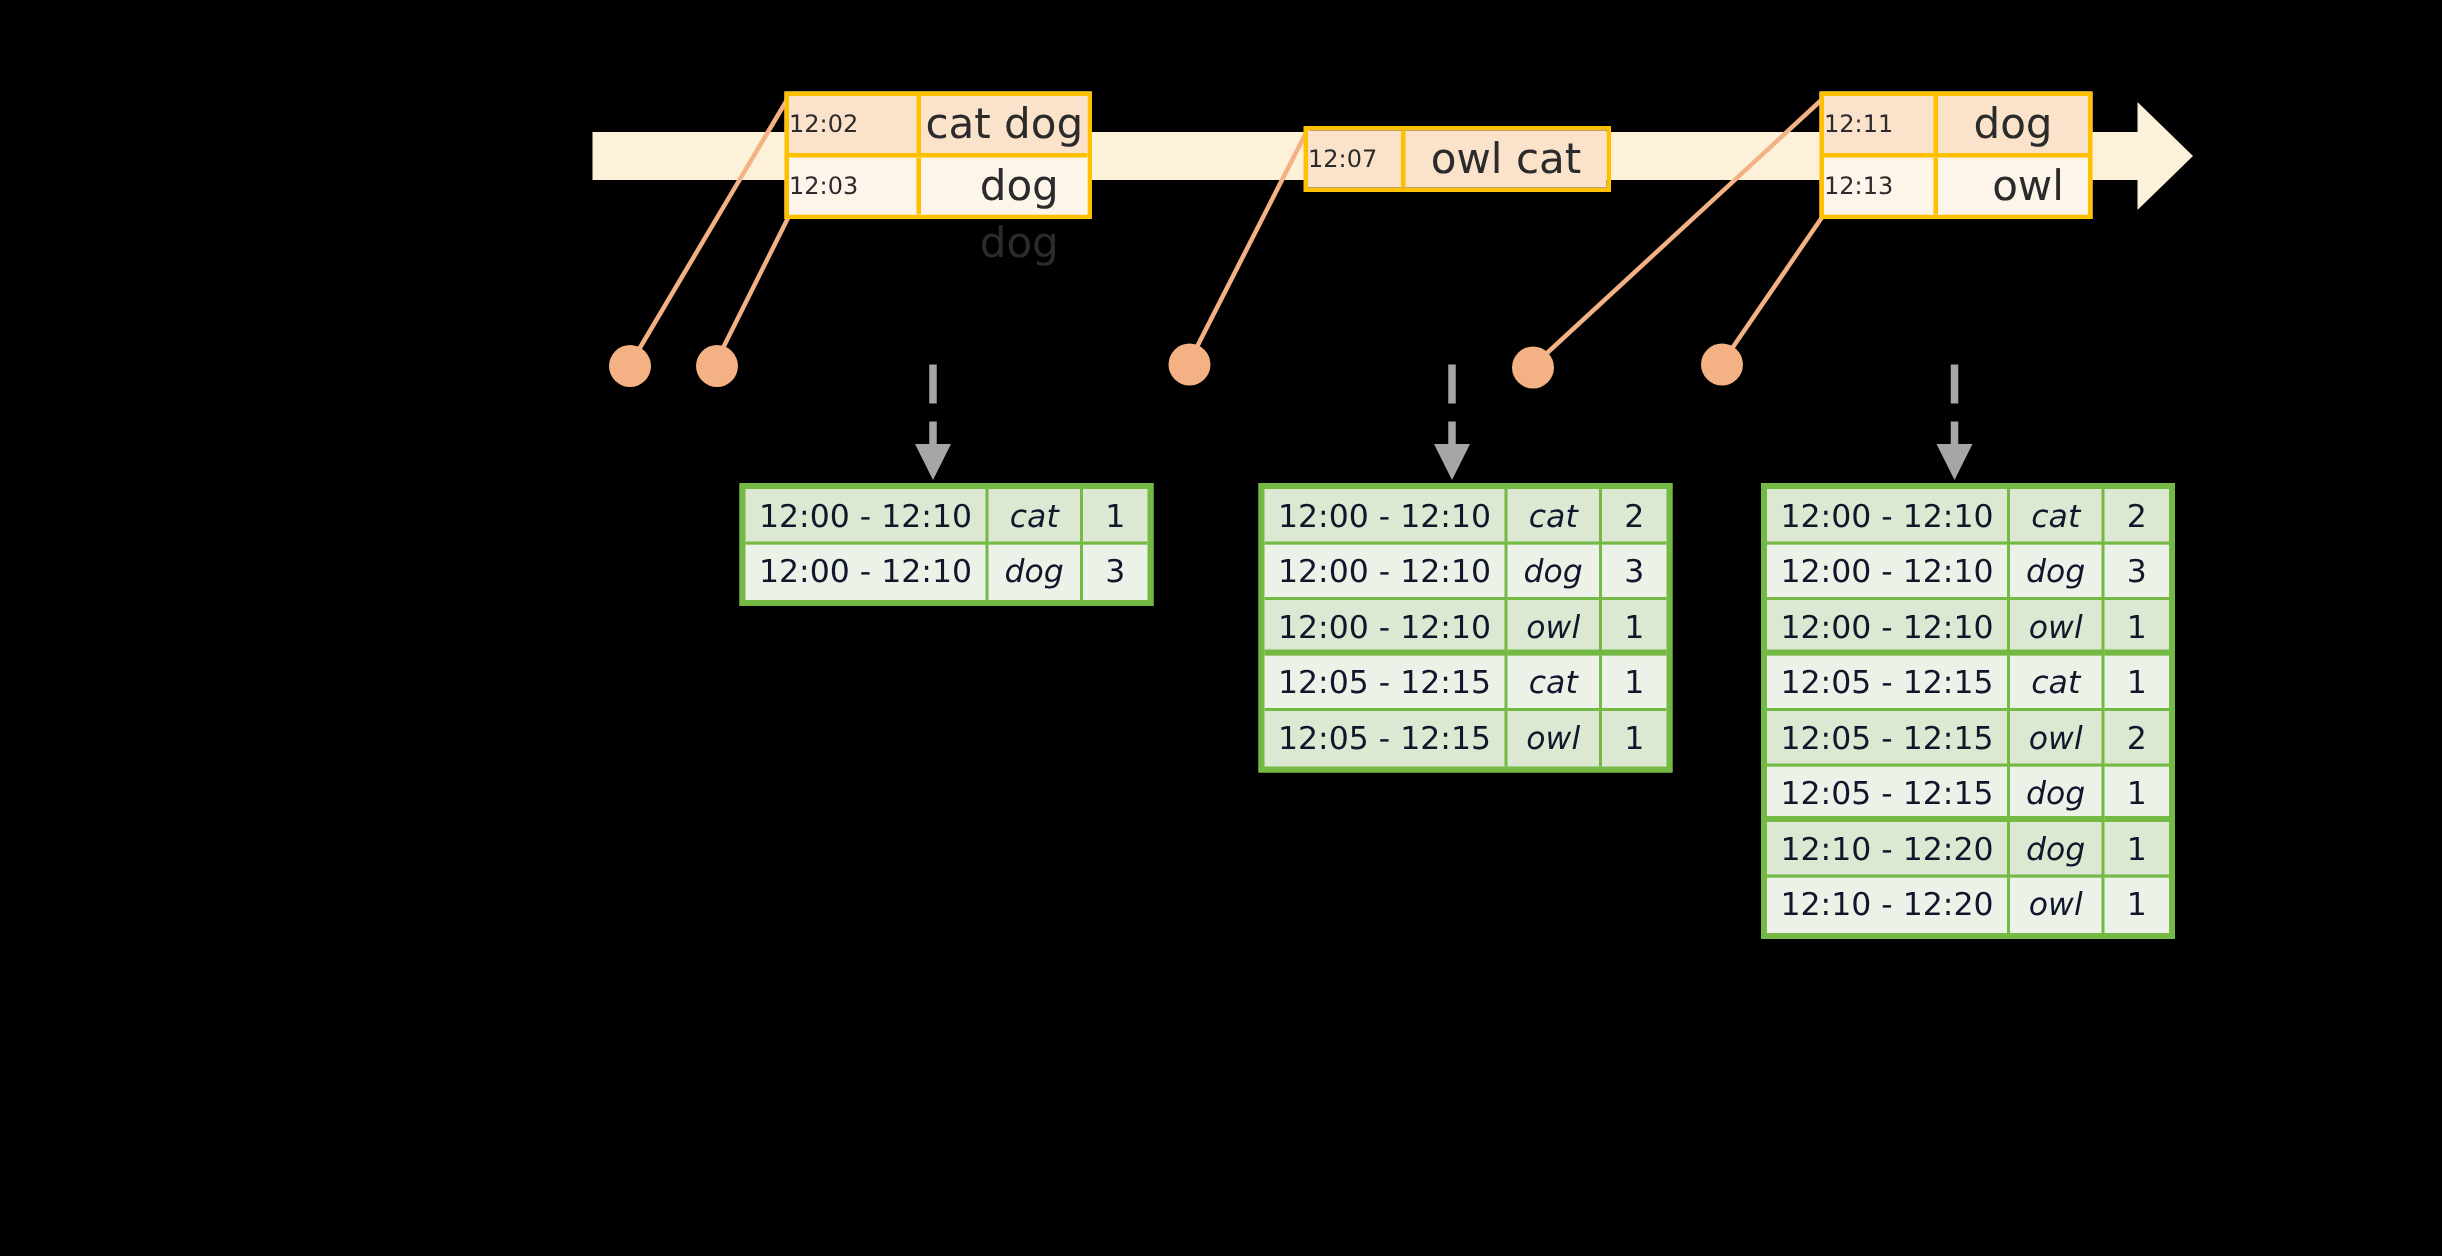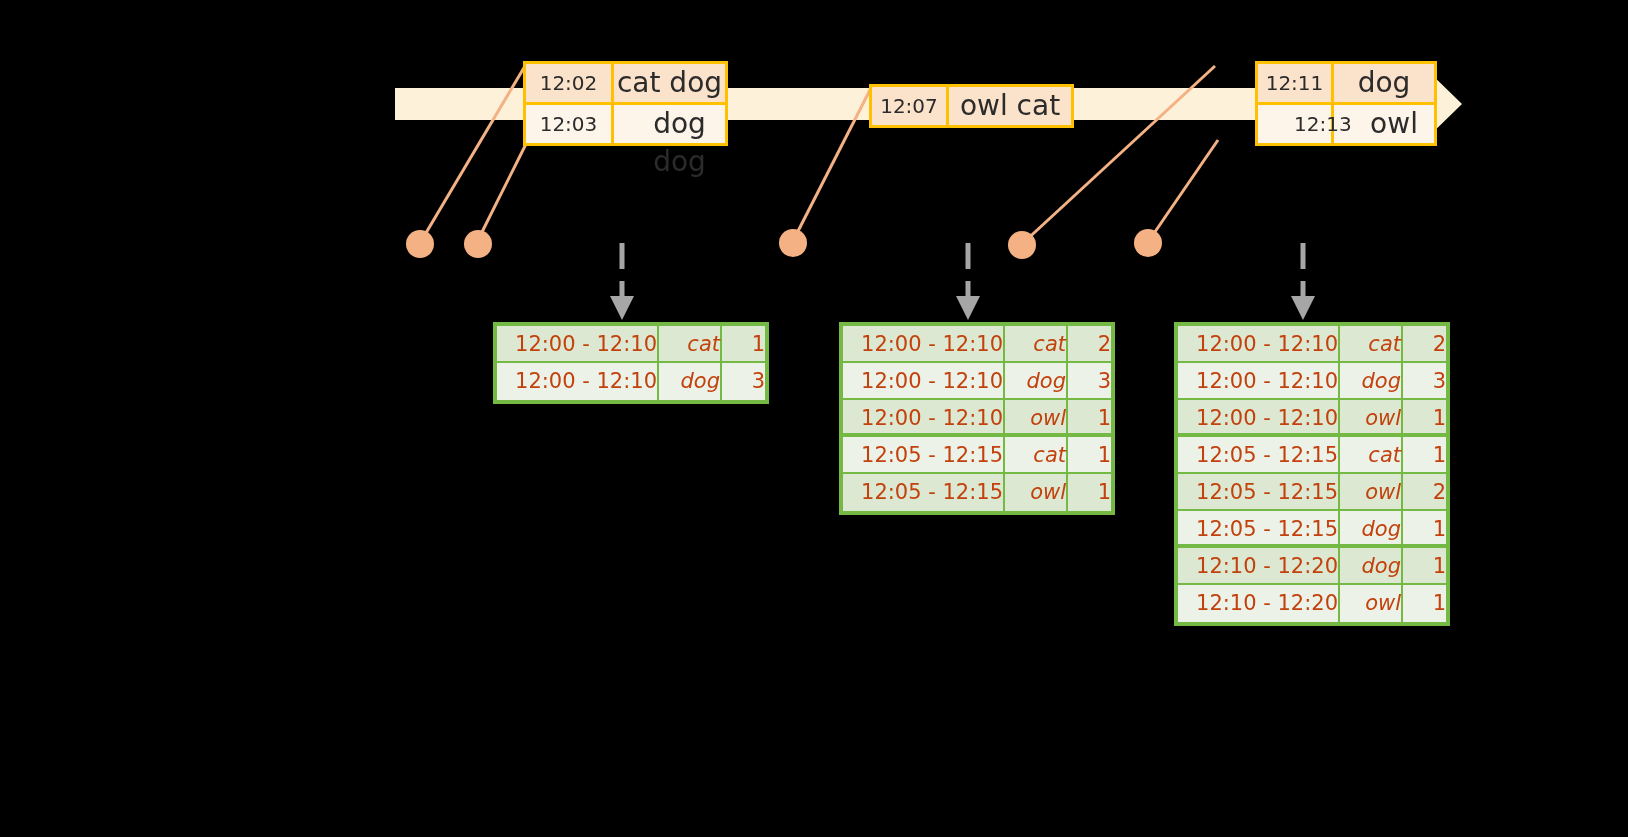--- a/index.html
+++ b/index.html
@@ -39,23 +39,23 @@
   .event-row {
     display: flex;
     box-sizing: border-box;
   }
   .event-row.alt { background: #FDF4EA; }
   .event-row.first { background: #FBE2CA; }
   .event-row + .event-row { border-top: 3px solid #FFC000; gap: 20px; }
   .ev-time {
     box-sizing: border-box;
     border-right: 3px solid #FFC000;
-    text-align: center;
+    text-align: left;
     color: #2b2b2b;
-    font-size: 20px;
+    font-size: 16px;
     line-height: 38px;
     height: 38px;
   }
   .ev-words {
     box-sizing: border-box;
     text-align: center;
     color: #2b2b2b;
     font-size: 28px;
     line-height: 38px;
     height: 38px;
@@ -72,25 +72,25 @@
   }
   .rt-row {
     display: flex;
     box-sizing: border-box;
     height: 37px;
   }
   .rt-row.shade-a { background: #DCE8D1; }
   .rt-row.shade-b { background: #EDF2E8; }
   .rt-cell {
     box-sizing: border-box;
-    color: #c2410c;
+    color: #0f172a;
     font-size: 21px;
     line-height: 37px;
     height: 37px;
-    text-align: right;
+    text-align: center;
     border-right: 2px solid #73B944;
     border-bottom: 2px solid #73B944;
   }
   .rt-cell.last { border-right: none; }
   .rt-row.lastrow .rt-cell { border-bottom: none; }
   .rt-row.group-end .rt-cell { border-bottom: 4px solid #73B944; }
   .c-window { width: 162px; }
   .c-word   { width: 63px; font-style: italic; }
   .c-count  { width: 43px; }
 </style>
@@ -143,32 +143,32 @@
       <span class="ev-words">cat dog</span>
     </div>
     <div class="event-row alt">
       <span class="ev-time" style="width:88px;">12:03</span>
       <span class="ev-words">dog dog</span>
     </div>
   </div>
 
   <div class="event-box" style="left:869px; top:84px; width:205px;">
     <div class="event-row first">
-      <span class="ev-time" style="width:77px;">12:07</span>
+      <span class="ev-time" style="width:65px;">12:07</span>
       <span class="ev-words">owl cat</span>
     </div>
   </div>
 
-  <div class="event-box" style="left:1255px; top:61px; width:182px;">
+  <div class="event-box" style="left:1213px; top:61px; width:182px;">
     <div class="event-row first">
       <span class="ev-time" style="width:76px;">12:11</span>
       <span class="ev-words">dog</span>
     </div>
     <div class="event-row alt">
-      <span class="ev-time" style="width:76px;padding-left:36px;">12:13</span>
+      <span class="ev-time" style="width:76px;">12:13</span>
       <span class="ev-words">owl</span>
     </div>
   </div>
 
   <div class="result-table" style="left:493px; top:322px;">
       <div class="rt-row shade-a">
         <span class="rt-cell c-window">12:00 - 12:10</span>
         <span class="rt-cell c-word">cat</span>
         <span class="rt-cell c-count last">1</span>
       </div>

